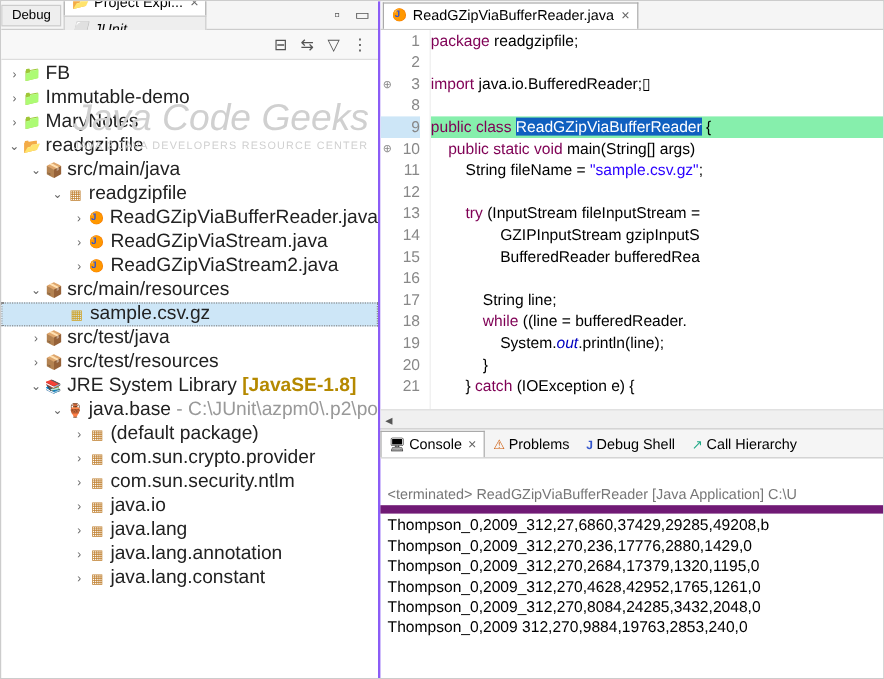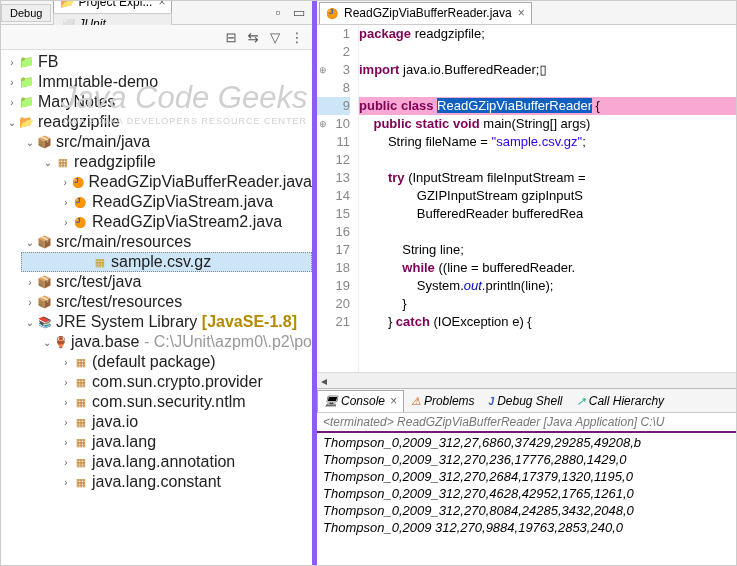--- a/index.html
+++ b/index.html
@@ -1,17 +1,17 @@
 <!DOCTYPE html>
 <html><head>
 <meta charset="utf-8">
 <style>
 * { box-sizing: border-box; margin: 0; padding: 0; font-family: "Segoe UI", Tahoma, sans-serif; }
 body { width: 737px; height: 566px; display: flex; flex-direction: column; background: #fff; font-size: 12px; overflow: hidden; border: 1px solid #ccc; }
-.left-pane { width: 316px; display: flex; flex-direction: column; border-right: 5px solid #8b5cf6; }
+.left-pane { width: 316px; display: flex; flex-direction: column; border-right: 2px solid #8b5cf6; }
 .right-pane { flex: 1; display: flex; flex-direction: column; }
 .main-split { flex: 1; display: flex; overflow: hidden; }
 
 .debug-label { background: #eee; border: 1px solid #ccc; padding: 2px 8px; font-size: 11px; }
 
 .tabbar { display: flex; align-items: center; height: 24px; background: #f5f5f5; border-bottom: 1px solid #ccc; font-size: 12px; }
 .tab { display: flex; align-items: center; gap: 4px; padding: 2px 6px; background: #fff; border: 1px solid #aaa; border-bottom: none; margin-left: 2px; height: 22px; }
 .tab.inactive { background: #eee; border-color: #ccc; font-style: italic; }
 .tab .icon { width: 14px; height: 14px; display: inline-flex; align-items: center; justify-content: center; }
 .close-x { color: #666; margin-left: 2px; cursor: pointer; }
@@ -52,34 +52,34 @@
 
 
 .editor { flex: 1; display: flex; overflow: hidden; font-family: Consolas, monospace; font-size: 13px; }
 .gutter { width: 42px; text-align: right; padding-right: 8px; background: #fff; color: #888; border-right: 1px solid #eee; }
 .gutter div { height: 18px; line-height: 18px; }
 .gutter .fold { position: relative; }
 .gutter .fold::after { content: "⊕"; position: absolute; left: 2px; font-size: 9px; color: #888; }
 .gutter .curr { background: #cde6f7; }
 .code { flex: 1; overflow: hidden; white-space: pre; }
 .code div { height: 18px; line-height: 18px; }
-.code .curr { background: #f9a8d4; }
-.kw { color: #7f0055; font-weight: bold; }
+.code .curr { background: #86efac; }
+.kw { color: #7f0055; font-weight: normal; }
 .str { color: #2a00ff; }
 .fld { color: #0000c0; font-style: italic; }
 .sel { background: #1060c0; color: #fff; }
 .hscroll { height: 16px; background: #f0f0f0; border-top: 1px solid #ddd; display:flex; align-items:center; }
 .hscroll .thumb-left { width:14px; text-align:center; color:#555; }
 
 
-.bottom { border-top: 1px solid #bbb; display: flex; flex-direction: column; height: 177px; font-style: italic; }
+.bottom { border-top: 1px solid #bbb; display: flex; flex-direction: column; height: 208px; }
 .btabbar { display: flex; align-items: center; height: 24px; background: #f5f5f5; border-bottom: 1px solid #ccc; }
 .btab { display: flex; align-items: center; gap: 3px; padding: 2px 6px; height: 22px; border: 1px solid transparent; }
 .btab.active { background: #fff; border: 1px solid #aaa; border-bottom: none; }
-.console-status { padding: 2px 6px; color: #777; font-size: 12px; border-bottom: 2px solid #701a75; white-space:nowrap; overflow:hidden; }
+.console-status { padding: 2px 6px; color: #777; font-size: 12px; border-bottom: 7px solid #701a75; white-space:nowrap; overflow:hidden;margin-top:21px; }
 .console-out { flex: 1; padding: 1px 6px; font-family: Consolas, monospace; font-size: 13px; overflow: hidden; white-space: nowrap; }
 .console-out div { height: 17px; line-height: 17px; }
 
 .spacer { flex: 1; }
 .view-menu-icons { display:flex; gap:3px; padding-right:4px; }
 </style>
 </head>
 <body>
 
 <div class="main-split">
@@ -158,21 +158,21 @@
         <div class="tree-item" style="padding-left: 58px;">
           <span class="twisty ">›</span>
           <span class="tree-icon ico-java"></span>
           <span class="tree-label">ReadGZipViaStream2.java</span>
         </div>
         <div class="tree-item" style="padding-left: 22px;">
           <span class="twisty ">⌄</span>
           <span class="tree-icon ico-pkgroot"></span>
           <span class="tree-label">src/main/resources</span>
         </div>
-        <div class="tree-item selected" style="padding-left: 56px; margin-left: 20px;">
+        <div class="tree-item selected" style="padding-left: 40px;">
           <span class="twisty empty"></span>
           <span class="tree-icon ico-file"></span>
           <span class="tree-label">sample.csv.gz</span>
         </div>
         <div class="tree-item" style="padding-left: 22px;">
           <span class="twisty ">›</span>
           <span class="tree-icon ico-pkgroot"></span>
           <span class="tree-label">src/test/java</span>
         </div>
         <div class="tree-item" style="padding-left: 22px;">

